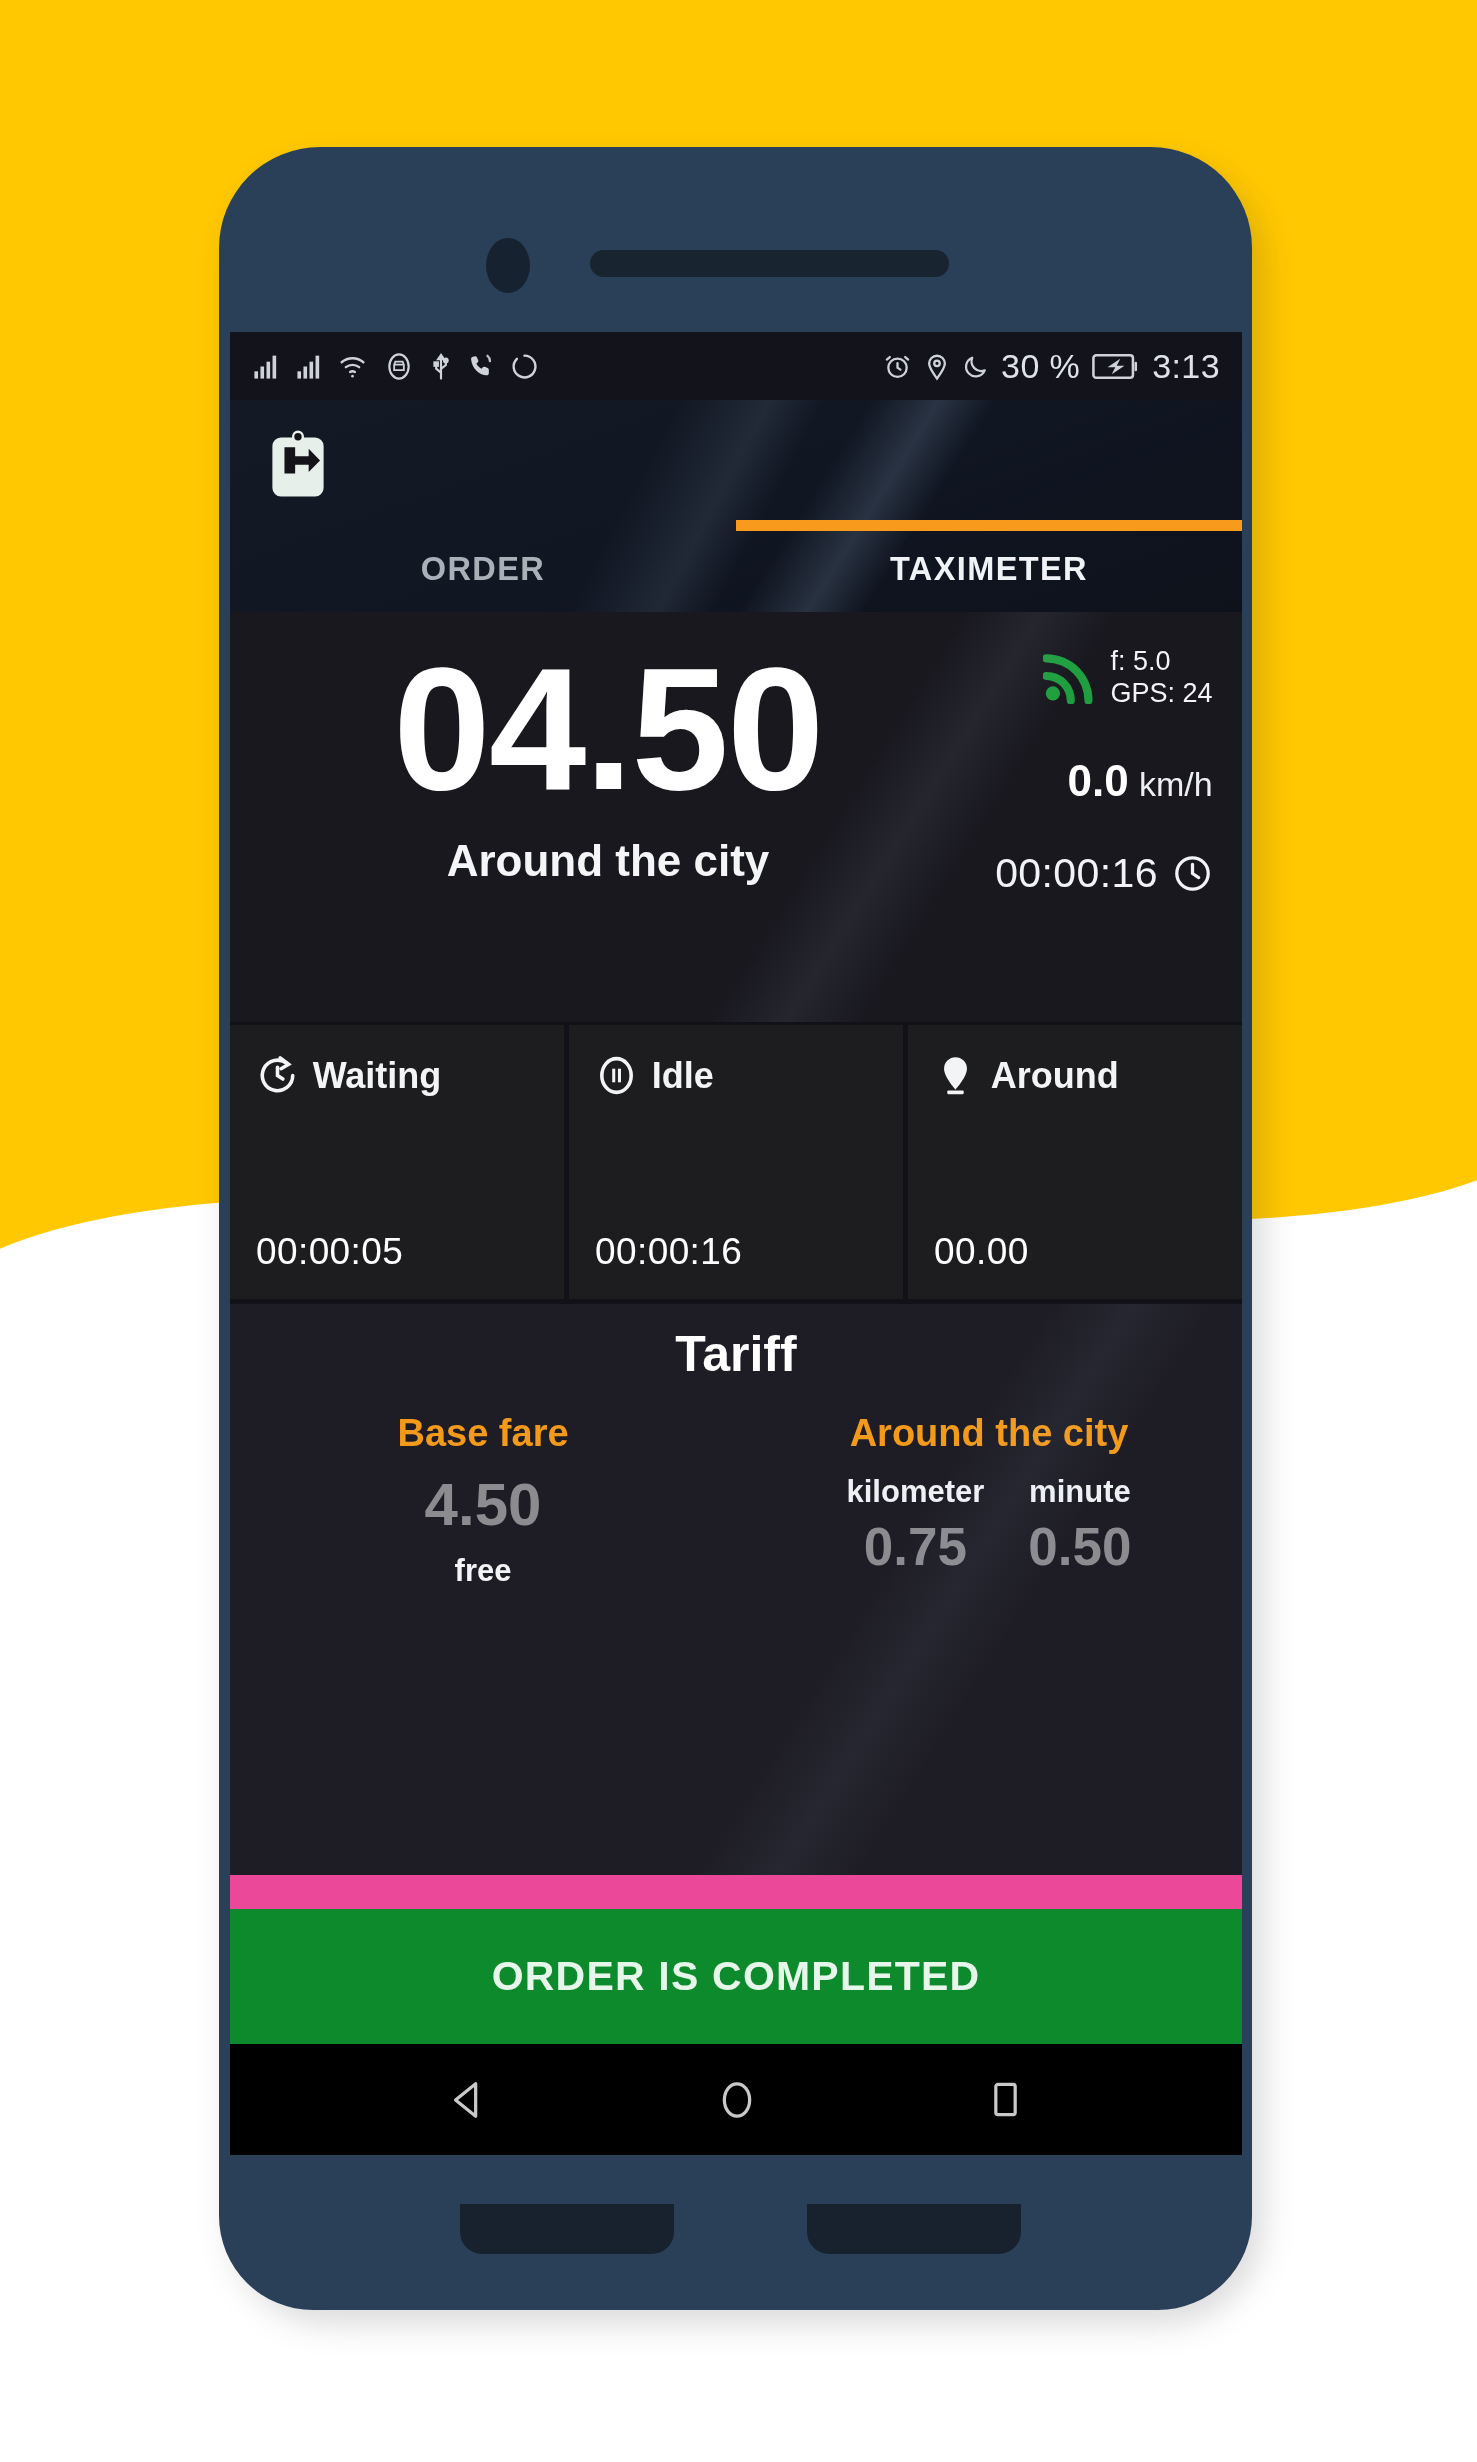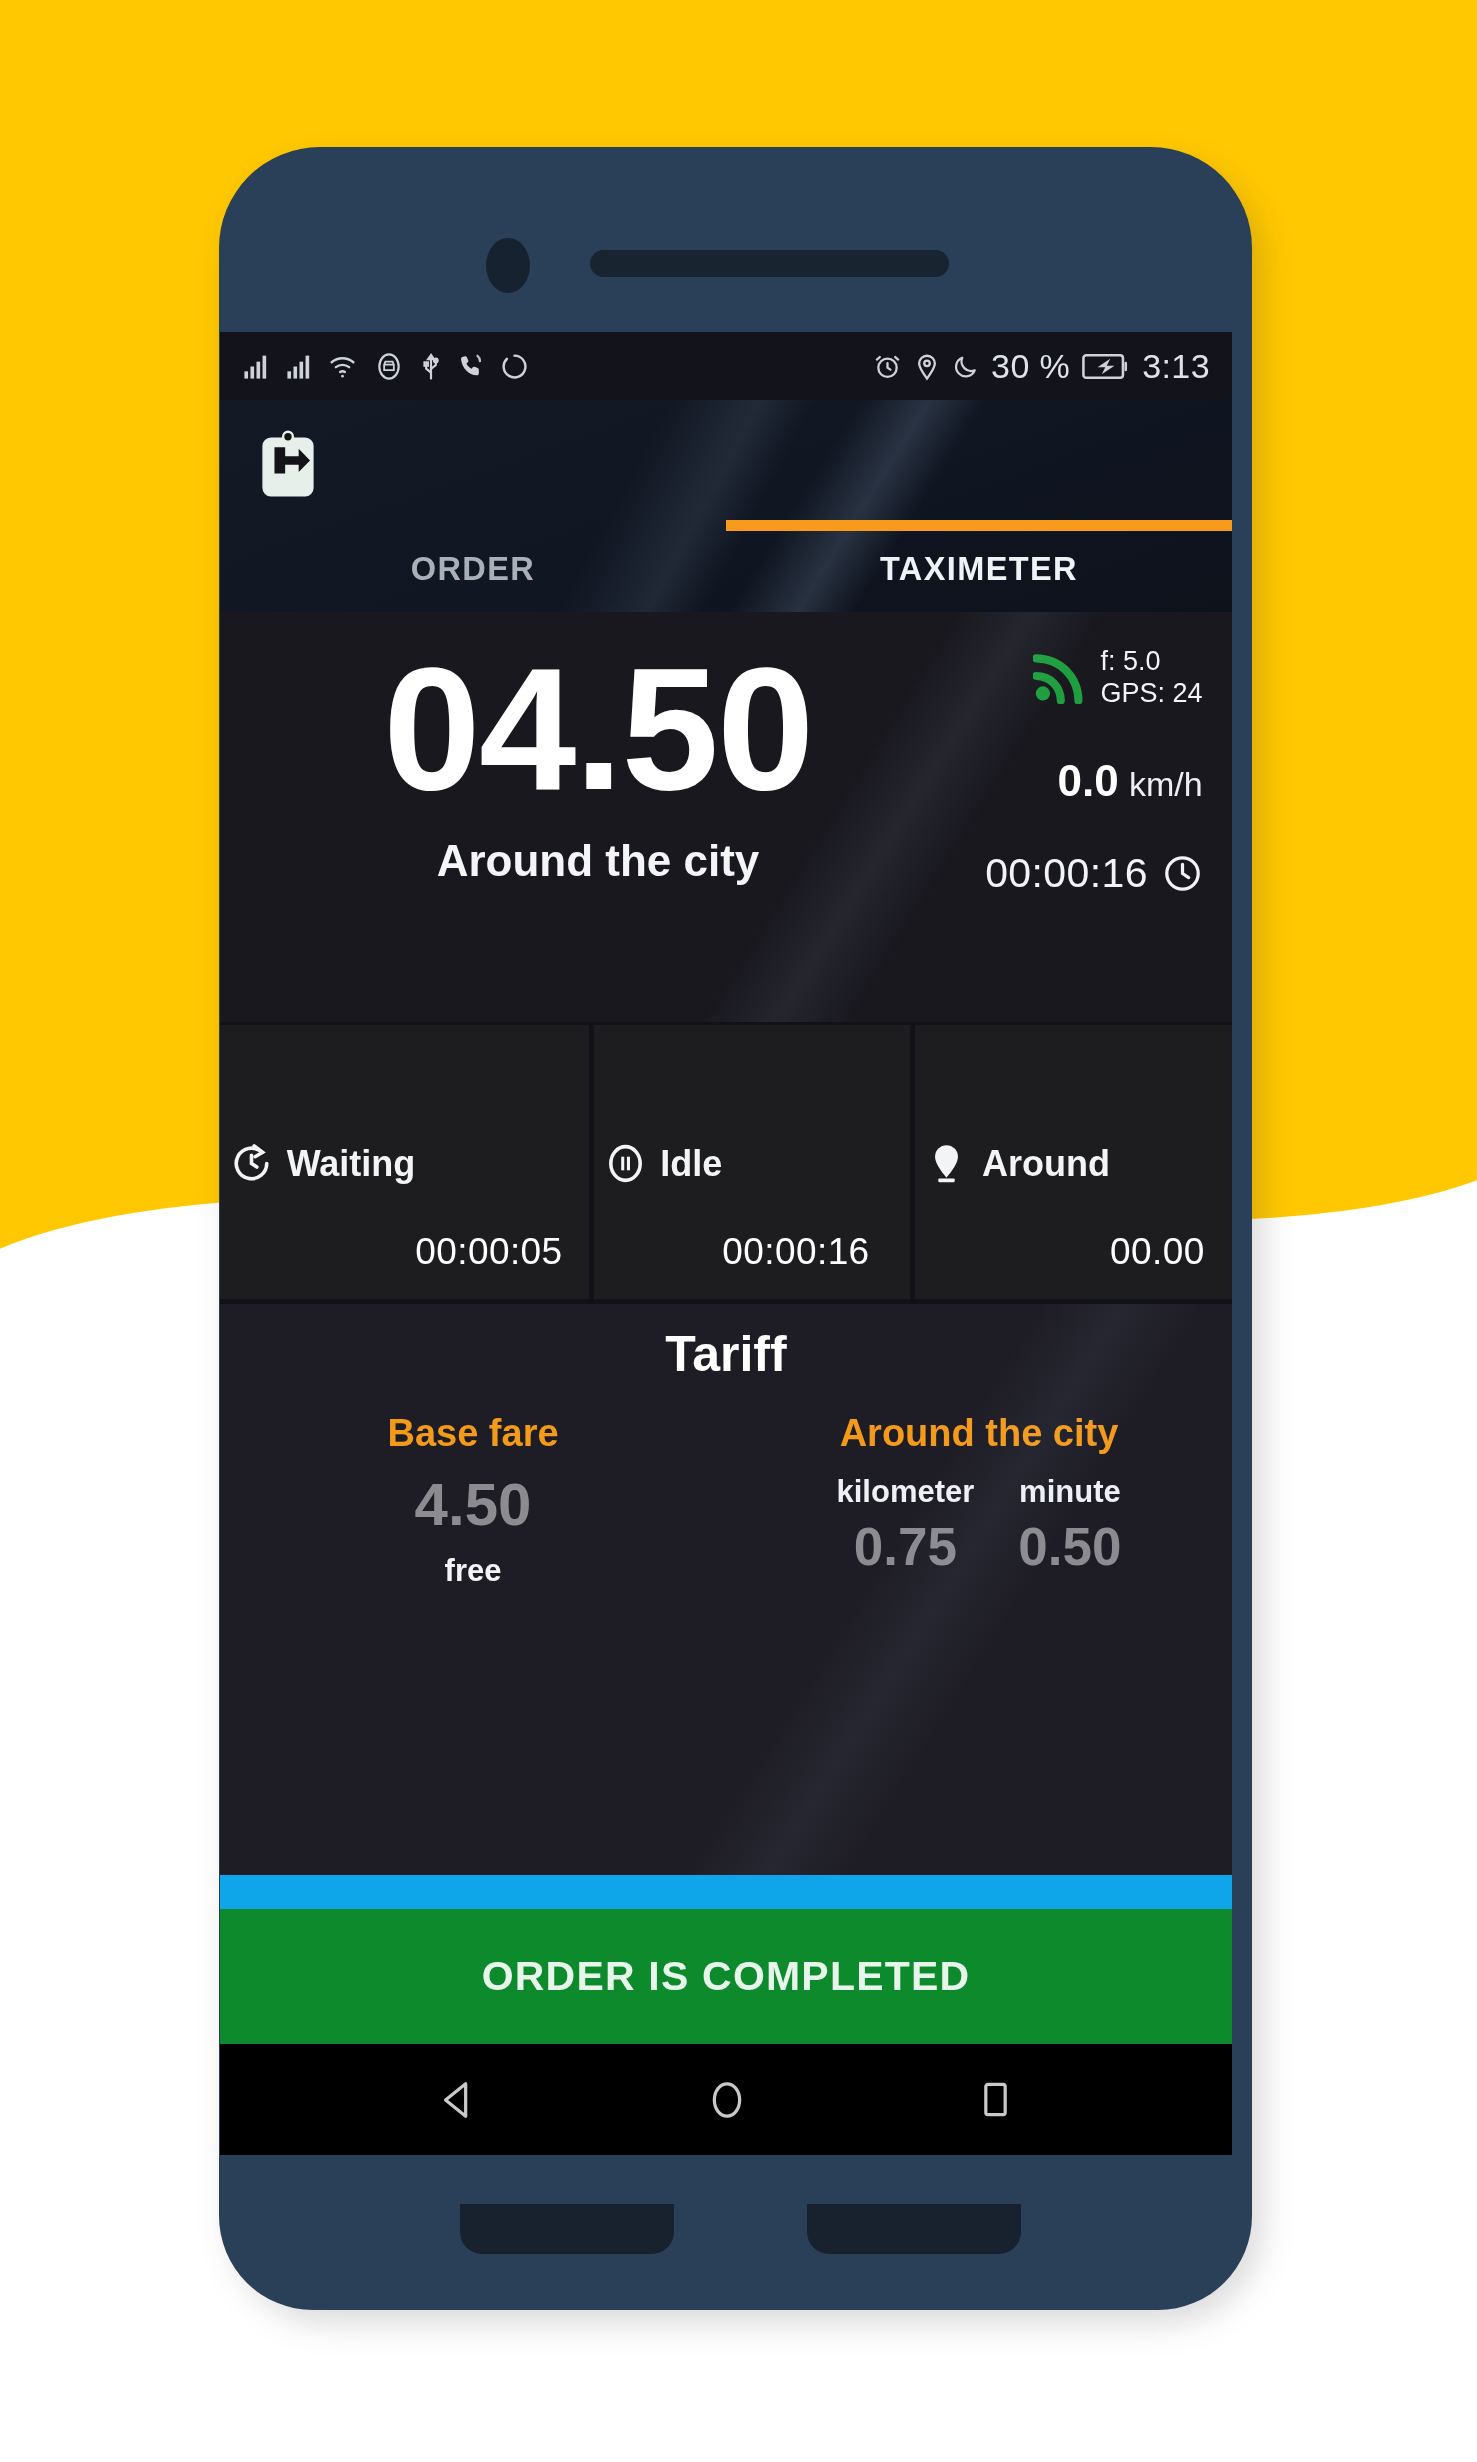--- a/index.html
+++ b/index.html
@@ -52,23 +52,23 @@
     width:214px; height:50px;
     background:#17222e;
     border-radius:0 0 22px 22px;
   }
   #bottom-slot-left  { left:460px; }
   #bottom-slot-right { left:807px; }
 
   
   #screen {
     position:absolute;
-    left:220px; top:332px;
+    left:230px; top:332px;
     width:1012px; height:1823px;
-    background:#0ea5e9;
+    background:#ec4899;
     overflow:hidden;
     display:flex; flex-direction:column;
   }
 
   
   #statusbar {
     height:68px; flex:0 0 68px;
     background:#13131b;
     display:flex; align-items:center;
     padding:0 22px;
@@ -171,22 +171,22 @@
   
   #stats {
     flex:0 0 282px;
     display:flex; gap:5.1px;
     background:#121118;
     padding:3.4px 0 5.1px 0;
   }
   .stat-card {
     flex:1 1 0;
     background:#1d1c1f;
-    display:flex; flex-direction:row;
-    padding:29px 26px 26px 10px;
+    display:flex; flex-direction:column;
+    padding:29px 26px 26px 26px;
   }
   .stat-head { display:flex; align-items:center; gap:13.7px; }
   .stat-label { font-size:36px; font-weight:700; color:#f2f4f6; }
   .stat-value {
     margin-top:auto;
     font-size:37px; font-weight:400; color:#ffffff;
     letter-spacing:0.4px;
   }
 
   

